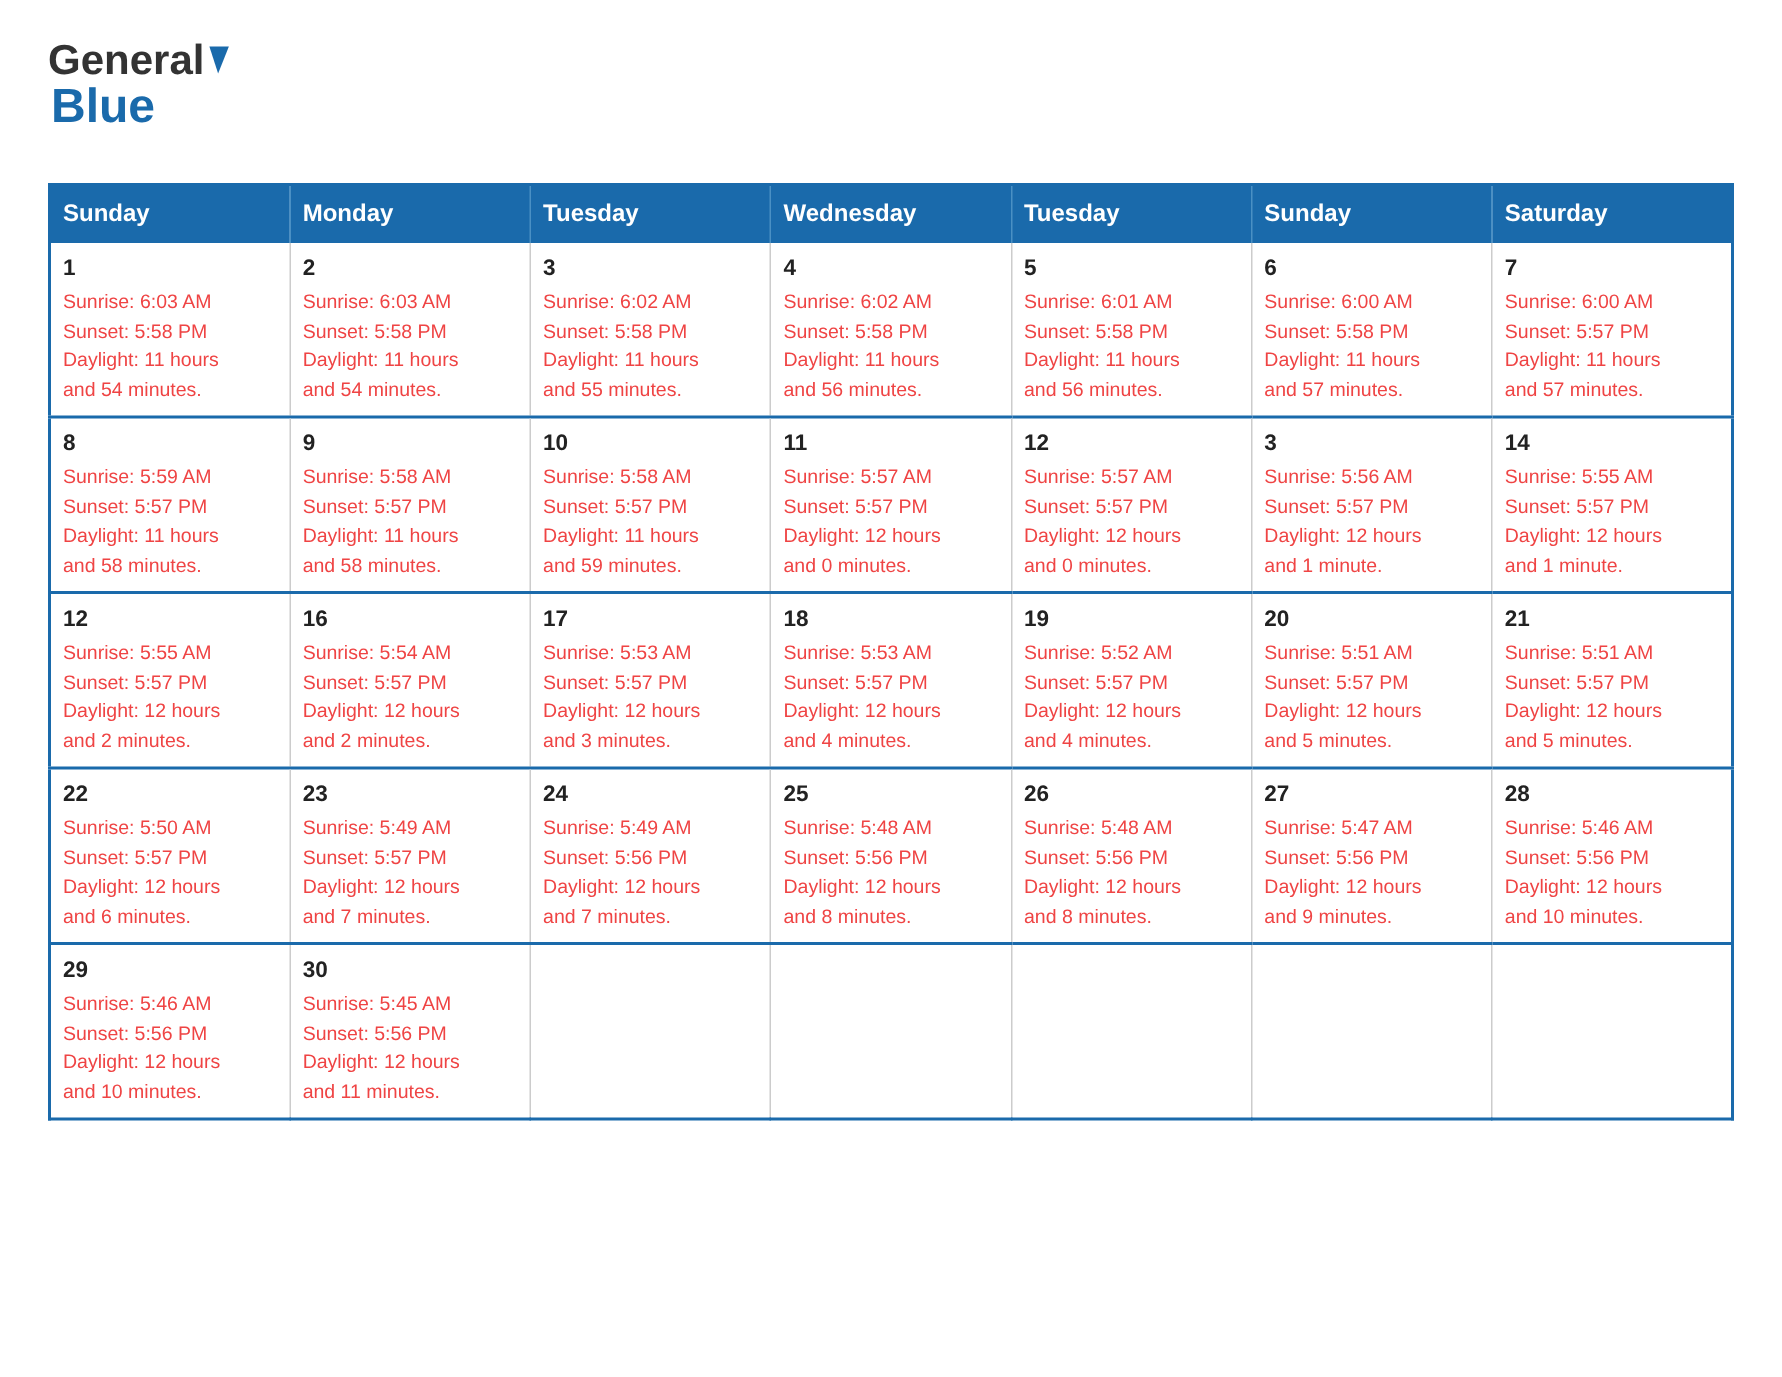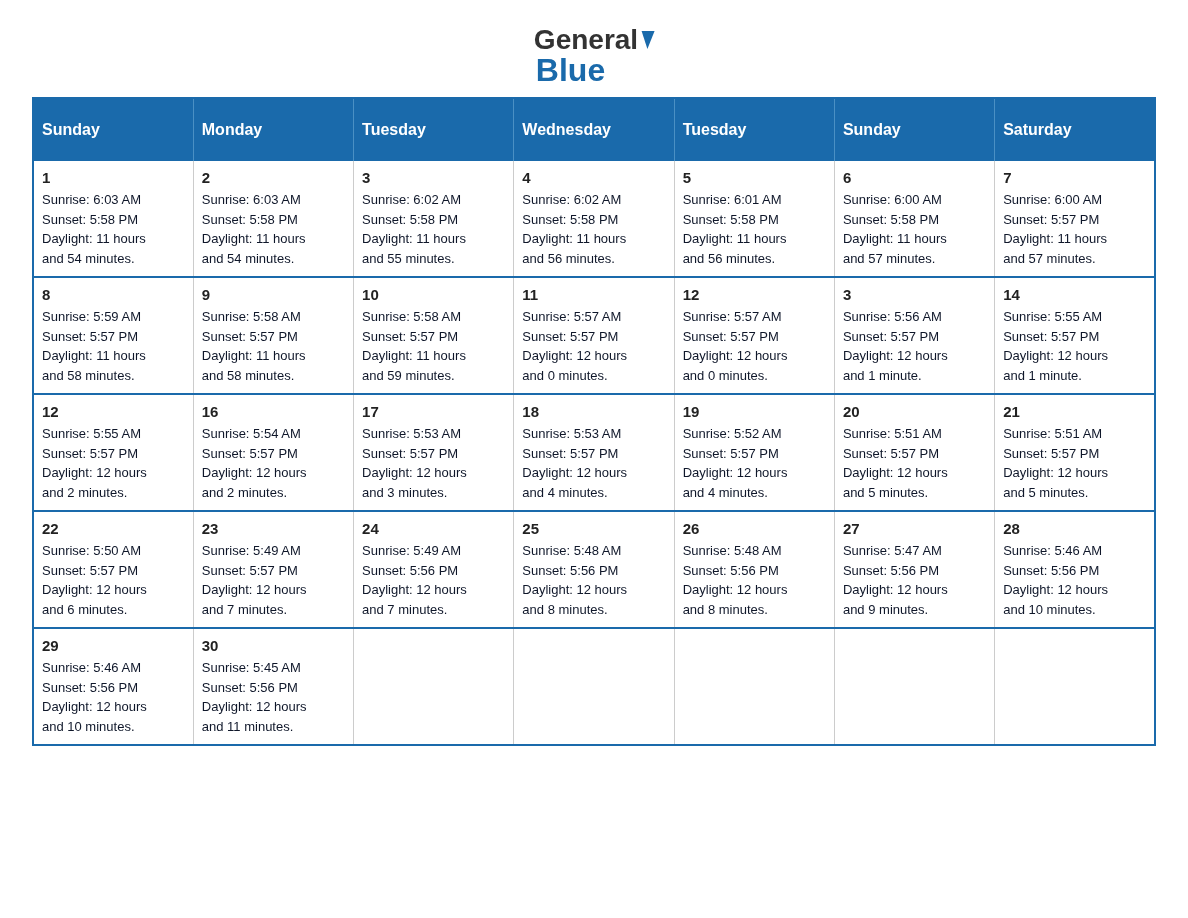--- a/index.html
+++ b/index.html
@@ -5,23 +5,23 @@
     * { box-sizing: border-box; margin: 0; padding: 0; }
     body {
       font-family: Arial, sans-serif;
       background: #ffffff;
       padding: 24px 32px;
       width: 1188px;
       min-height: 918px;
     }
     .header {
       display: flex;
-      justify-content: center;
+      justify-content: flex-start;
       align-items: flex-start;
-      margin-bottom: 8px;
+      margin-bottom: 33px;
     }
     .logo {
       display: flex;
       flex-direction: column;
       align-items: flex-start;
     }
     .title-section {
       text-align: right;
     }
     .month-title {
@@ -38,21 +38,21 @@
     .calendar {
       width: 100%;
       border-collapse: collapse;
       border: 2px solid #1a6aab;
     }
     .calendar thead tr th {
       background-color: #1a6aab;
       color: #ffffff;
       font-size: 16px;
       font-weight: bold;
-      padding: 22px 8px;
+      padding: 10px 8px;
       text-align: left;
       border-right: 1px solid #4a90c4;
     }
     .calendar thead tr th:last-child {
       border-right: none;
     }
     .calendar tbody tr td {
       vertical-align: top;
       padding: 8px;
       border-right: 1px solid #cccccc;
@@ -71,21 +71,21 @@
     }
     .day-number {
       font-size: 15px;
       font-weight: bold;
       color: #222;
       margin-bottom: 4px;
       display: block;
     }
     .day-info {
       font-size: 13px;
-      color: #0f172a;
+      color: #ef4444;
       line-height: 1.5;
     }
     .empty-cell {
       background: #fff;
     }
   </style>
 </head>
 <body>
 
 <div class="header">

